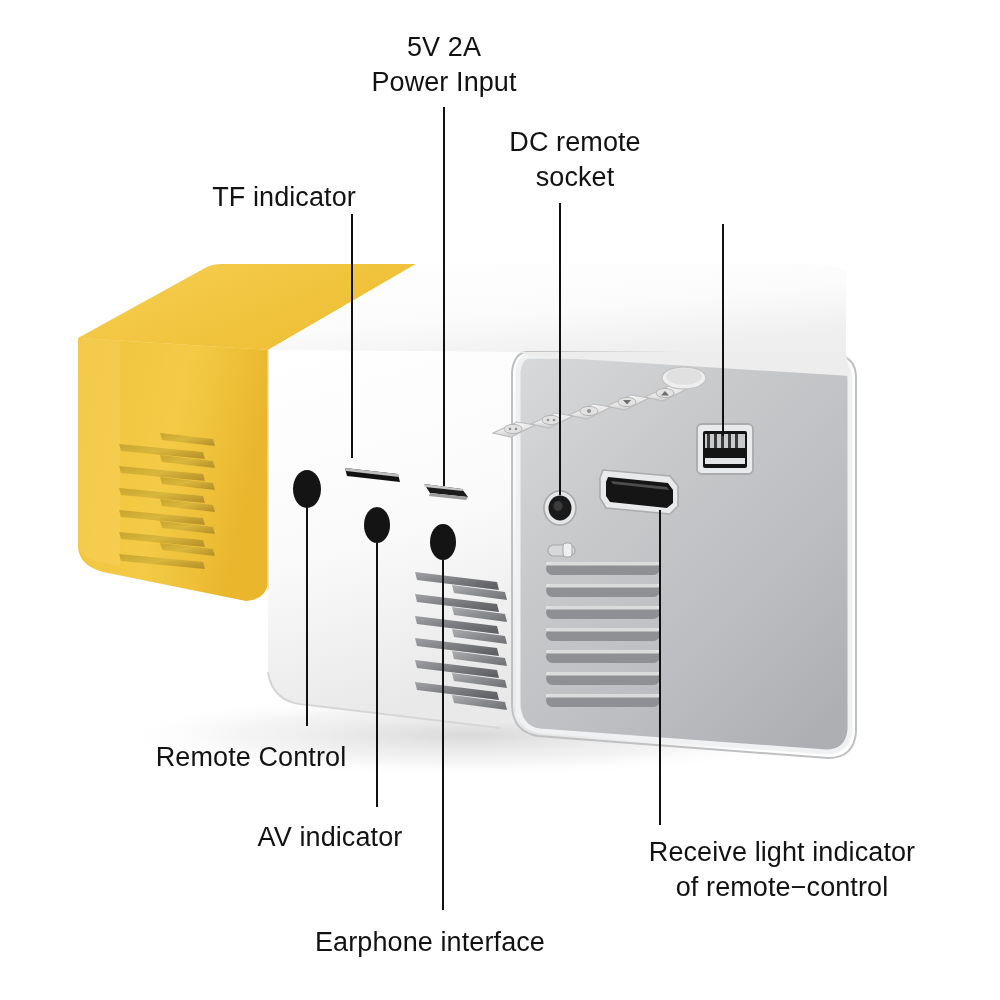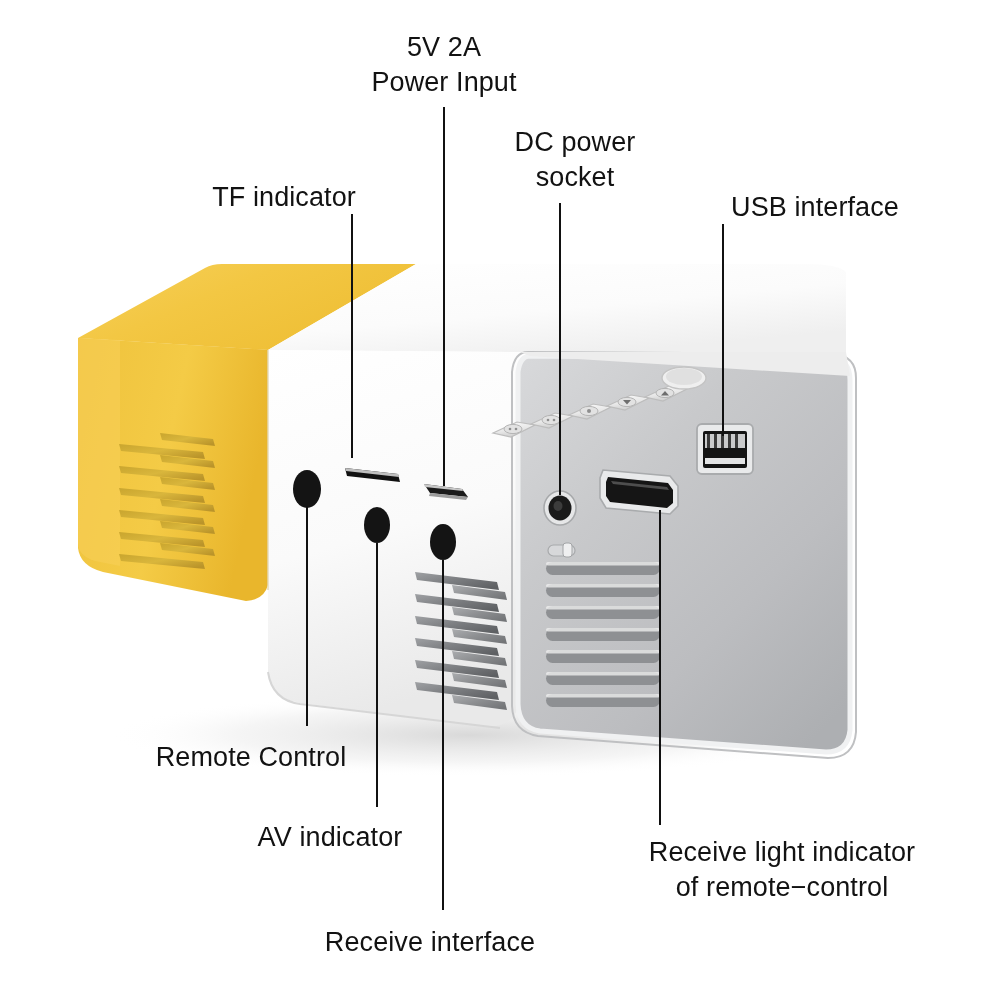--- a/index.html
+++ b/index.html
@@ -297,27 +297,26 @@
       <line x1="443" y1="560" x2="443" y2="910"></line>
       <line x1="660" y1="510" x2="660" y2="825"></line>
     </g>
   </svg>
 
   <div class="callout center" style="left:184px; top:180px; width:200px;">TF indicator</div>
 
   <div class="callout center" style="left:344px; top:30px; width:200px;">5V 2A
 Power Input</div>
 
-  <div class="callout center" style="left:485px; top:125px; width:180px;">DC power
+  <div class="callout center" style="left:485px; top:125px; width:180px;">DC remote
 socket</div>
 
-  <div class="callout center" style="left:705px; top:190px; width:220px;">USB interface</div>
 
   <div class="callout center" style="left:131px; top:740px; width:240px;">Remote Control</div>
 
   <div class="callout center" style="left:230px; top:820px; width:200px;">AV indicator</div>
 
-  <div class="callout center" style="left:290px; top:925px; width:280px;">Receive interface</div>
+  <div class="callout center" style="left:290px; top:925px; width:280px;">Earphone interface</div>
 
   <div class="callout center" style="left:612px; top:835px; width:340px;">Receive light indicator
 of remote−control</div>
 
 </div>
 
 </body></html>

